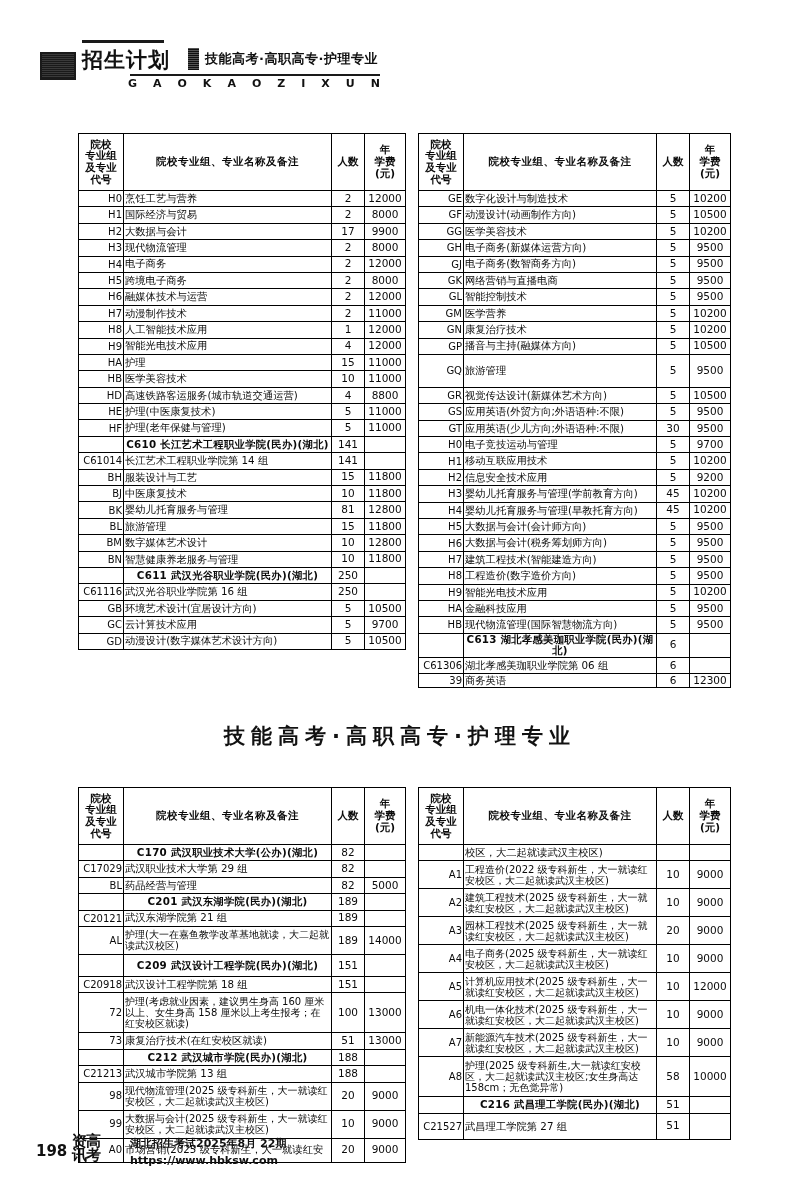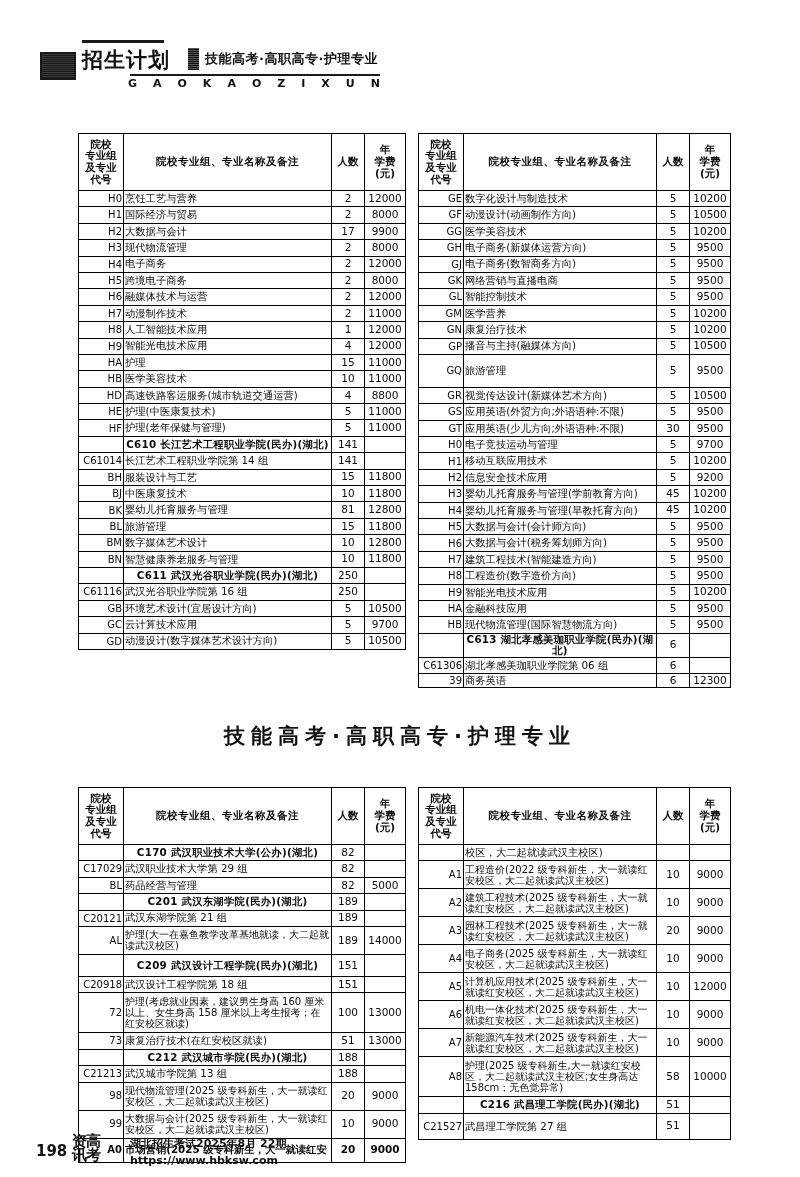--- a/index.html
+++ b/index.html
@@ -633,21 +633,21 @@
             <td class="c-name wrap">现代物流管理(2025 级专科新生，大一就读红安校区，大二起就读武汉主校区)</td>
             <td class="c-num">20</td>
             <td class="c-fee">9000</td>
           </tr>
           <tr class="r-major" style="height: 28px;">
             <td class="c-code">99</td>
             <td class="c-name wrap">大数据与会计(2025 级专科新生，大一就读红安校区，大二起就读武汉主校区)</td>
             <td class="c-num">10</td>
             <td class="c-fee">9000</td>
           </tr>
-          <tr class="r-major" style="height: 24px; font-weight: bold;">
+          <tr class="r-major" style="height: 24px;">
             <td class="c-code">A0</td>
             <td class="c-name">市场营销(2025 级专科新生，大一就读红安</td>
             <td class="c-num">20</td>
             <td class="c-fee">9000</td>
           </tr>
         </tbody>
     </table>
   </div>
 
   <div class="tbl-wrap" style="left:418px;top:787px;">

